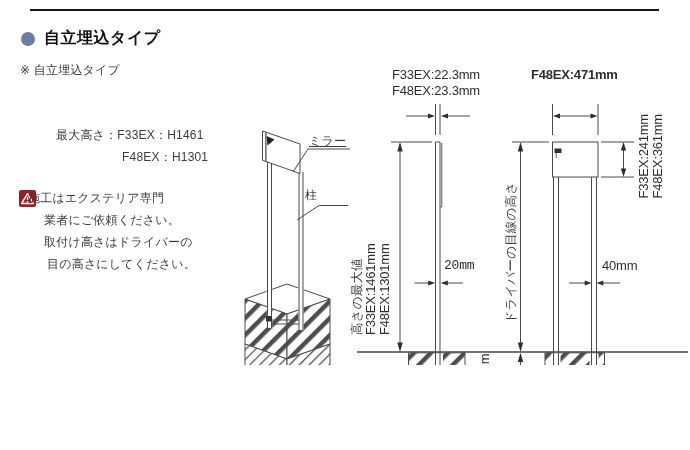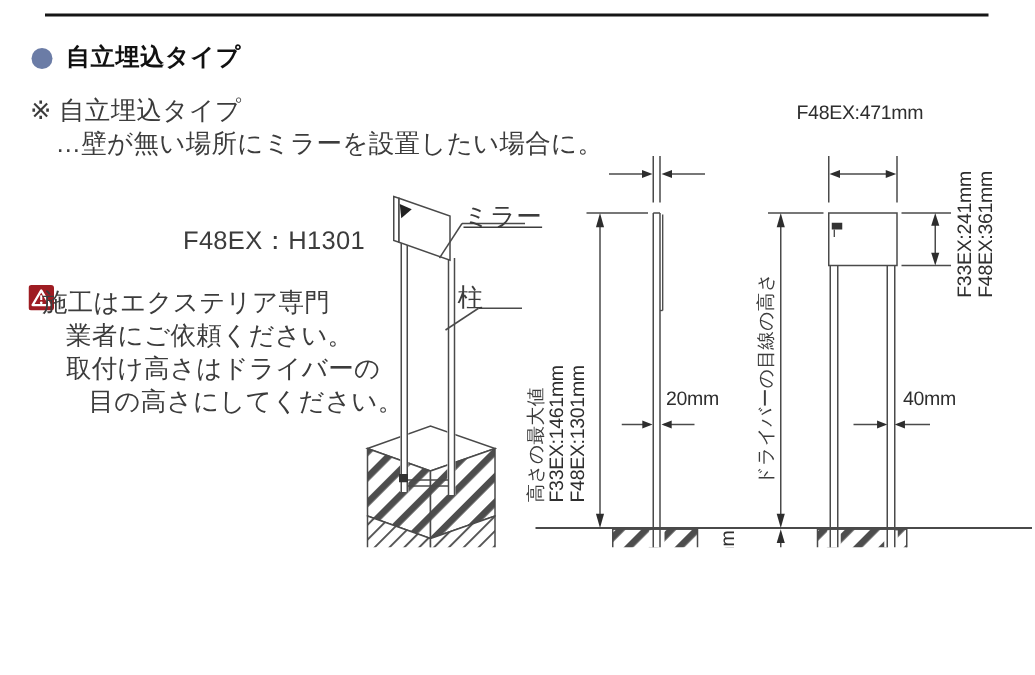--- a/index.html
+++ b/index.html
@@ -4,51 +4,51 @@
 <style>
   html,body{margin:0;padding:0;background:#ffffff;}
   .canvas{
     position:relative;width:690px;height:365px;background:#fff;overflow:hidden;
     font-family:"Liberation Sans","DejaVu Sans",sans-serif;color:#3a3a3a;
   }
   .abs{position:absolute;}
   .top-rule{left:30px;top:9px;width:629px;border-top:2px solid #161616;height:0;}
   .bullet{left:21px;top:32px;width:14px;height:14px;border-radius:50%;background:#6b7ca6;}
   .title{left:44px;top:28px;font-size:16px;font-weight:bold;color:#111;letter-spacing:.5px;}
-  .jp{font-size:17px;color:#3c3c3c;letter-spacing:.2px;white-space:nowrap;}
+  .jp{font-size:12px;color:#3c3c3c;letter-spacing:.2px;white-space:nowrap;}
   .dim{font-size:13px;color:#2e2e2e;letter-spacing:-.2px;white-space:nowrap;line-height:16px;}
   .rot{position:absolute;transform:rotate(-90deg);transform-origin:center;}
   .rot .ln{display:block;line-height:14px;}
   .warn-icon{left:19px;top:190px;width:17px;height:17px;}
   svg{display:block;}
   .diagram{left:0;top:0;}
 </style>
 </head>
 <body>
 
 <div class="canvas">
 
   <div class="abs top-rule"></div>
   <div class="abs bullet" style="background: rgb(107, 124, 166);"></div>
   <div class="abs title">自立埋込タイプ</div>
 
   <div class="abs jp" style="left:20px;top:62px;">※ 自立埋込タイプ</div>
-  <div class="abs jp" style="left:37px;top:84px;">…壁が無い場所にミラーを設置したい場合に。</div>
+  <div class="abs jp" style="left:56px;top:127px;">最大高さ：F33EX：H1461</div>
   <div class="abs jp" style="left:122px;top:149px;text-align:right;">F48EX：H1301</div>
 
   <svg class="abs warn-icon" viewBox="0 0 17 17">
     <rect id="warnrect" x="0" y="0" width="17" height="17" rx="2" fill="#9e1c22"></rect>
     <path d="M8.5 3.6 L14.3 13.4 L2.7 13.4 Z" fill="none" stroke="#fff" stroke-width="1.5" stroke-linejoin="round"></path>
     <line x1="8.5" y1="6.9" x2="8.5" y2="10" stroke="#fff" stroke-width="1.4"></line>
     <circle cx="8.5" cy="11.9" r="0.9" fill="#fff"></circle>
   </svg>
   <div class="abs jp" style="left:28px;top:190px;">施工はエクステリア専門</div>
   <div class="abs jp" style="left:44px;top:234px;">取付け高さはドライバーの</div>
   <div class="abs jp" style="left:44px;top:212px;">業者にご依頼ください。</div>
-  <div class="abs jp" style="left:59px;top:256px;">目の高さにしてください。</div>
+  <div class="abs jp" style="left:47px;top:256px;">目の高さにしてください。</div>
 
   <svg class="abs diagram" width="690" height="450" viewBox="0 0 690 450">
     <defs>
       <pattern id="hatch" width="12" height="12" patternUnits="userSpaceOnUse" patternTransform="rotate(45)">
         <rect width="12" height="12" fill="#ffffff"></rect>
         <rect width="4.5" height="12" fill="#4d4d4d"></rect>
       </pattern>
       <pattern id="gravel" width="7" height="7" patternUnits="userSpaceOnUse" patternTransform="rotate(45)">
         <rect width="7" height="7" fill="#ffffff"></rect>
         <rect width="1.3" height="7" fill="#555555"></rect>
@@ -171,26 +171,30 @@
         <line x1="308" y1="149" x2="293" y2="172"></line>
         <line x1="348" y1="205.5" x2="319" y2="205.5"></line>
         <line x1="319" y1="205.5" x2="297" y2="220"></line>
       </g>
     </g>
   </svg>
 
   <div class="abs jp" style="left:309px;top:133px;text-decoration:underline;">ミラー</div>
   <div class="abs jp" style="left:305px;top:187px;">柱</div>
 
+  <div class="abs dim" style="left:392px;top:67px;">
+    <span style="display:block;">F33EX:22.3mm</span>
+    <span style="display:block;">F48EX:23.3mm</span>
+  </div>
 
   <div class="abs dim" style="left:531px;top:67px;">
-    <span style="display:block;">F48EX:471mm</span>
-  </div>
-
-  <div class="abs dim" style="left:444px;top:258px;">20mm</div>
+    <span style="display:block;font-weight:bold;">F48EX:471mm</span>
+  </div>
+
+  <div class="abs dim" style="left:444px;top:258px;font-family:Liberation Mono, monospace;">20mm</div>
   <div class="abs dim" style="left:602px;top:258px;">40mm</div>
 
   <div class="rot dim" style="left:287px;top:228px;width:170px;height:44px;">
     <span class="ln jp" style="font-size:12.5px;">高さの最大値</span>
     <span class="ln">F33EX:1461mm</span>
     <span class="ln">F48EX:1301mm</span>
   </div>
 
   <div class="rot jp" style="left:430px;top:236px;width:160px;height:15px;font-size:12.5px;">ドライバーの目線の高さ</div>
 

